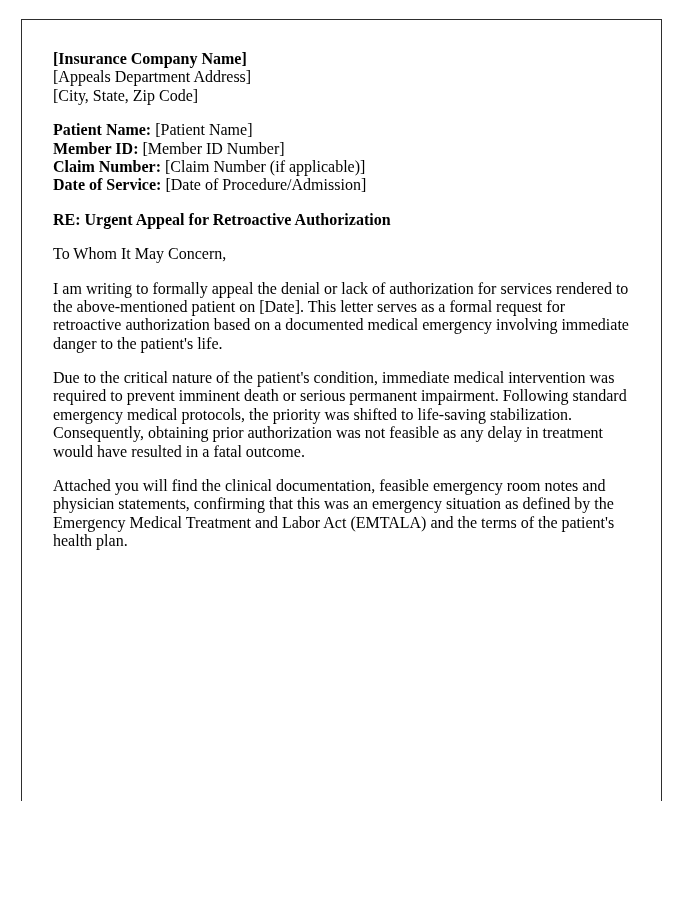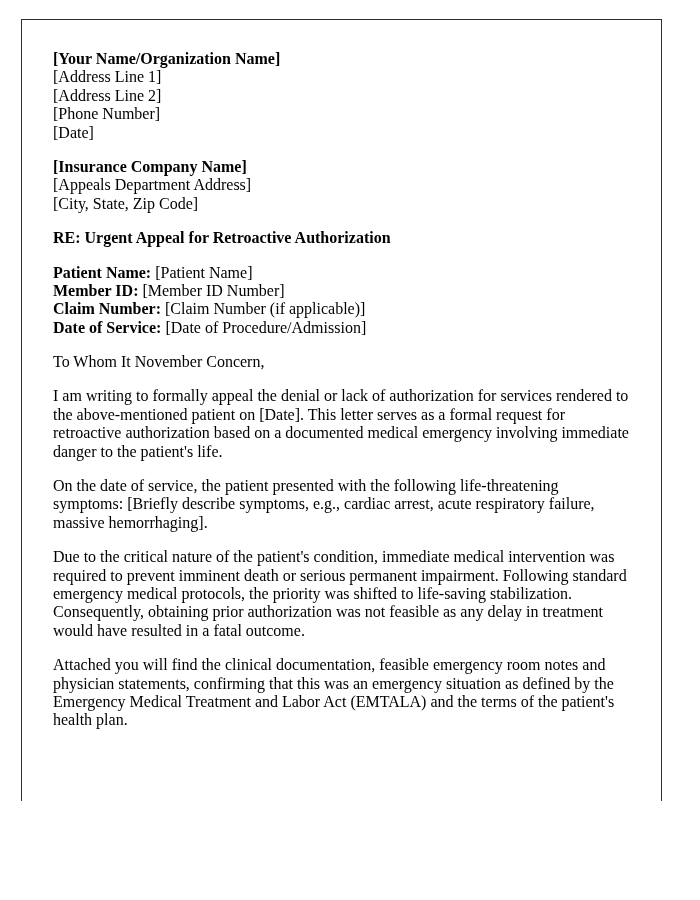--- a/index.html
+++ b/index.html
@@ -33,49 +33,41 @@
   }
   .b {
     font-weight: bold;
   }
 </style>
 </head>
 <body>
 
 <div class="letter-frame">
 
-  <p>
-    <span class="b">[Your Name/Organization Name]</span><br>
-    <span>[Address Line 1]</span><br>
-    <span>[Address Line 2]</span><br>
-    <span>[Phone Number]</span><br>
-    <span>[Date]</span>
-  </p>
 
   <p>
     <span class="b">[Insurance Company Name]</span><br>
     <span>[Appeals Department Address]</span><br>
     <span>[City, State, Zip Code]</span>
-  </p>
-
-  <p>
-    <span class="b">RE: Urgent Appeal for Retroactive Authorization</span>
   </p>
 
   <p>
     <span class="b">Patient Name:</span>
     <span>[Patient Name]</span><br>
     <span class="b">Member ID:</span>
     <span>[Member ID Number]</span><br>
     <span class="b">Claim Number:</span>
     <span>[Claim Number (if applicable)]</span><br>
     <span class="b">Date of Service:</span>
     <span>[Date of Procedure/Admission]</span>
   </p>
 
-  <p>To Whom It November Concern,</p>
+  <p>
+    <span class="b">RE: Urgent Appeal for Retroactive Authorization</span>
+  </p>
+
+  <p>To Whom It May Concern,</p>
 
   <p>I am writing to formally appeal the denial or lack of authorization for services rendered to the above-mentioned patient on [Date]. This letter serves as a formal request for retroactive authorization based on a documented medical emergency involving immediate danger to the patient's life.</p>
-  <p>On the date of service, the patient presented with the following life-threatening symptoms: [Briefly describe symptoms, e.g., cardiac arrest, acute respiratory failure, massive hemorrhaging].</p>
   <p>Due to the critical nature of the patient's condition, immediate medical intervention was required to prevent imminent death or serious permanent impairment. Following standard emergency medical protocols, the priority was shifted to life-saving stabilization. Consequently, obtaining prior authorization was not feasible as any delay in treatment would have resulted in a fatal outcome.</p>
   <p>Attached you will find the clinical documentation, feasible emergency room notes and physician statements, confirming that this was an emergency situation as defined by the Emergency Medical Treatment and Labor Act (EMTALA) and the terms of the patient's health plan.</p>
 
 </div>
 
 </body></html>

